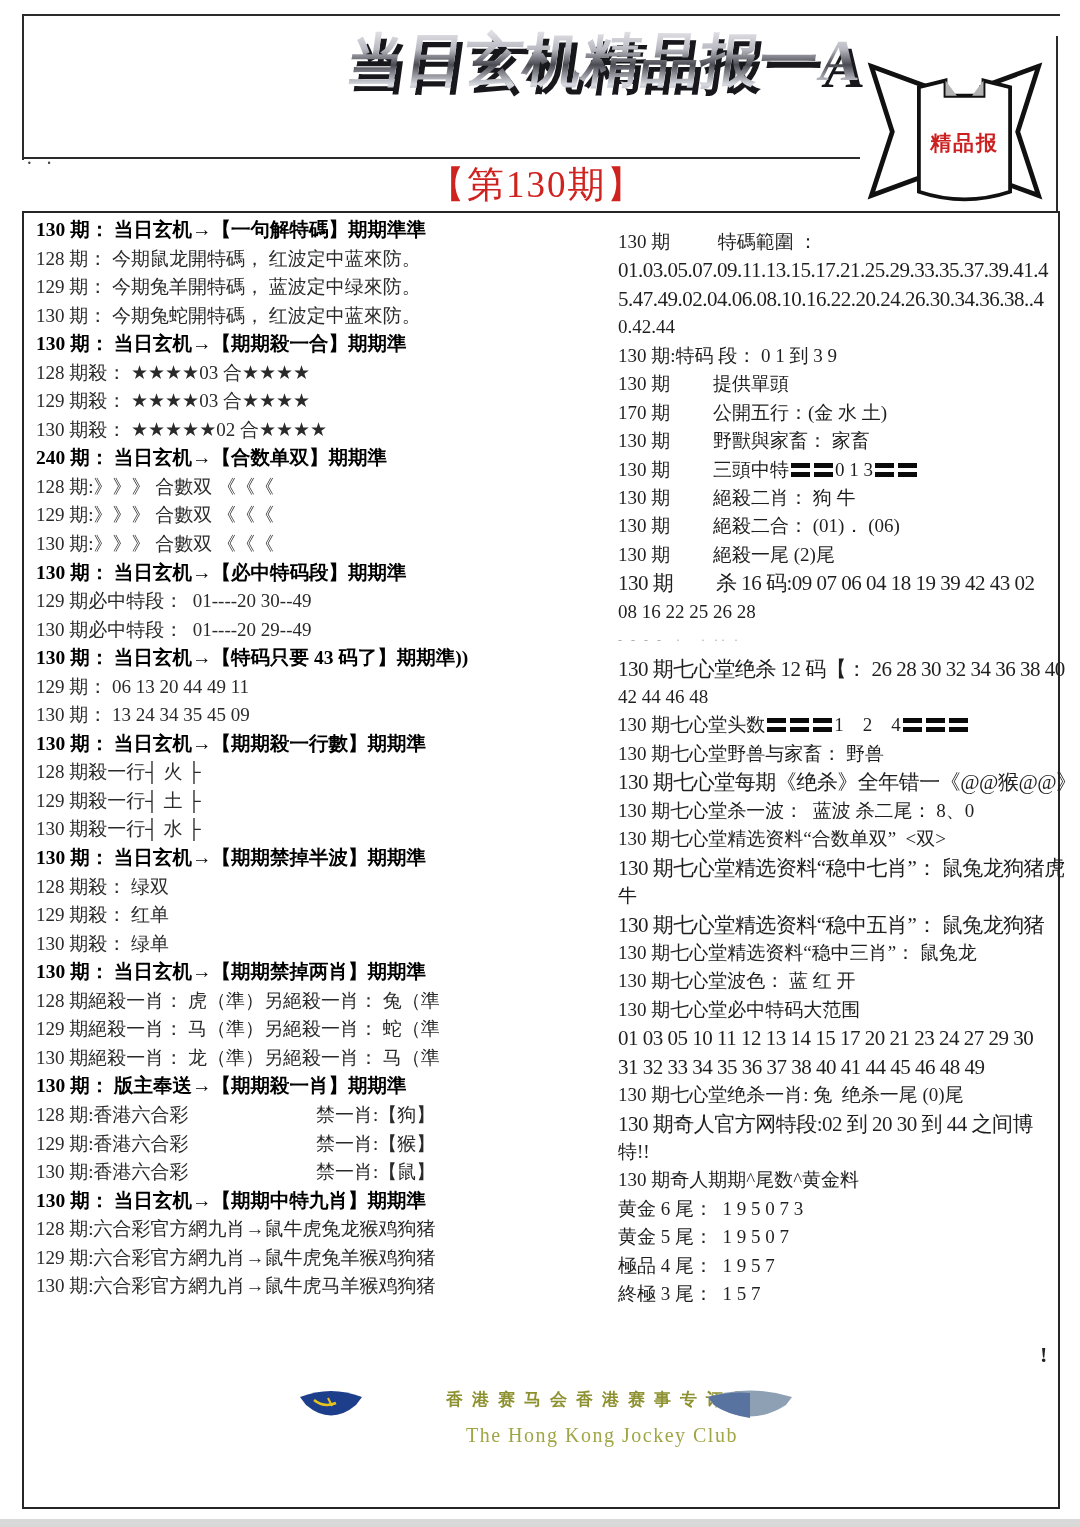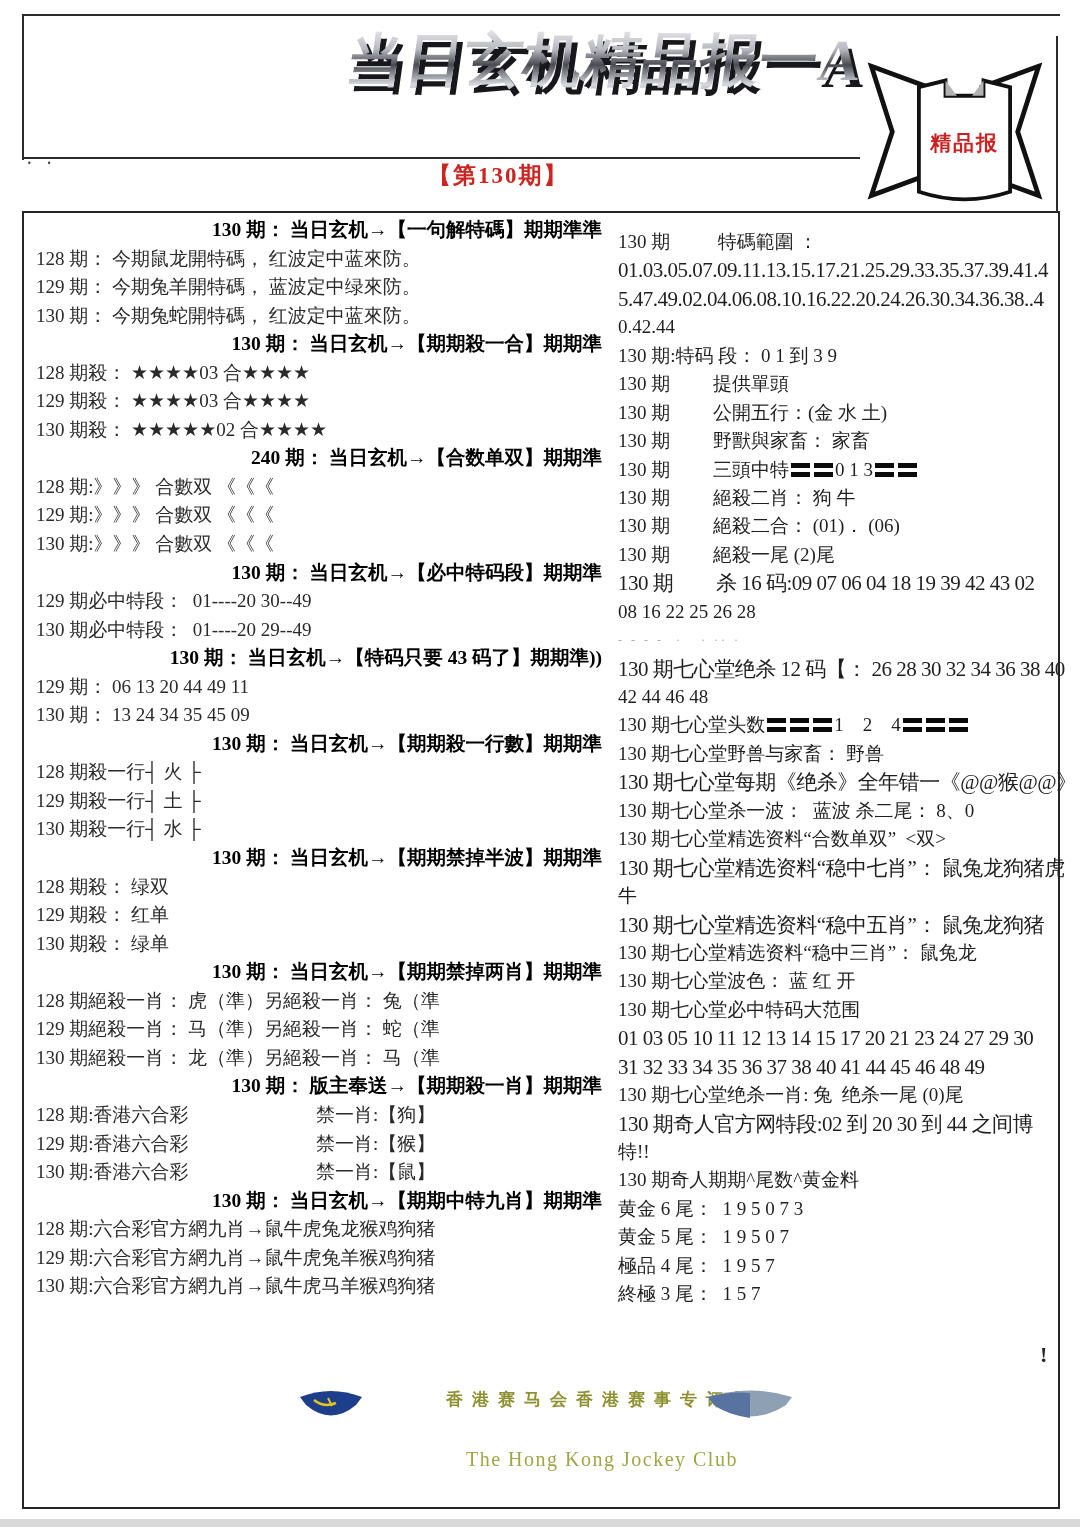--- a/index.html
+++ b/index.html
@@ -15,40 +15,40 @@
   .hdr-right{position:absolute;left:1056px;top:36px;width:2px;height:176px;background:#2b2b2b;}
   
   .main-box{position:absolute;left:22px;top:211px;width:1034px;height:1294px;border:2px solid #262626;background:#fff;}
   
   .title-wrap{position:absolute;left:345px;top:22px;width:540px;height:100px;transform:skewX(-8deg);}
   .title-layer{position:absolute;left:0;top:0;white-space:nowrap;
     font-weight:bold;font-size:58px;letter-spacing:1px;}
   .t-shadow{color:#17171c;left:6px;top:7px;}
   .t-face{background:linear-gradient(180deg,#f5f5f8 0%,#b9b9c2 35%,#4a4a52 55%,#d7d9e0 80%,#8f8f98 100%);
     -webkit-background-clip:text;background-clip:text;color:transparent;}
-  .issue{position:absolute;left:428px;top:160px;font-size:23px;font-weight:bold;color:#cf2320;letter-spacing:2px;white-space:pre;}
+  .issue{position:absolute;left:428px;top:160px;font-size:37px;font-weight:normal;color:#cf2320;letter-spacing:2px;white-space:pre;}
   .corner-dots{position:absolute;left:26px;top:152px;font-size:20px;color:#444;letter-spacing:4px;}
   
   .col{position:absolute;}
   .lc{left:36px;top:216px;width:566px;font-size:19px;color:#2a2a2a;}
   .rc{left:618px;top:228px;width:438px;font-size:19px;color:#1f1f1f;}
   .line{position:relative;white-space:pre;}
   .lc .line{height:28.55px;line-height:28.55px;}
   .rc .line{height:28.45px;line-height:28.45px;}
-  .line.bold{font-weight:bold;color:#000;font-size:19.5px;text-align:right;}
+  .line.bold{font-weight:bold;color:#000;font-size:19.5px;}
   .line.tight{font-size:21px;letter-spacing:-0.5px;}
   .line.gap{}
   .line.faint{color:#aaa;font-size:12px;letter-spacing:3px;}
   .rseg{position:absolute;left:280px;top:0;}
   
   .dbar{display:inline-block;width:19px;height:14px;margin:0 2px;vertical-align:-1px;
     background:linear-gradient(to bottom,#0a0a0a 0 5px,#ffffff 5px 9px,#0a0a0a 9px 14px);}
   
   .footer-cn{position:absolute;left:446px;top:1388px;font-size:17px;font-weight:bold;color:#8e9130;letter-spacing:9px;white-space:nowrap;}
-  .footer-en{position:absolute;left:466px;top:1424px;font-size:20px;color:#9ba13c;letter-spacing:1.5px;opacity:.95;white-space:nowrap;margin-top:24px;}
+  .footer-en{position:absolute;left:466px;top:1424px;font-size:20px;color:#9ba13c;letter-spacing:1.5px;opacity:.95;white-space:nowrap;}
   .excl{position:absolute;left:1040px;top:1342px;font-size:22px;font-weight:bold;color:#222;}
   .bottom-strip{position:absolute;left:0;top:1519px;width:1080px;height:8px;background:#d9d9d9;}
   .logo{position:absolute;}
   .logo-left{left:298px;top:1390px;}
   .logo-right{left:706px;top:1390px;}
   .ribbon{position:absolute;left:860px;top:50px;}
 </style>
 </head>
 <body>
 
@@ -117,21 +117,21 @@
     <div class="line">129 期:六合彩官方網九肖→鼠牛虎兔羊猴鸡狗猪</div>
     <div class="line">130 期:六合彩官方網九肖→鼠牛虎马羊猴鸡狗猪</div>
   </div>
 <div class="col rc" id="right-col">
     <div class="line">130 期          特碼範圍 ：</div>
     <div class="line tight">01.03.05.07.09.11.13.15.17.21.25.29.33.35.37.39.41.4</div>
     <div class="line tight">5.47.49.02.04.06.08.10.16.22.20.24.26.30.34.36.38..4</div>
     <div class="line">0.42.44</div>
     <div class="line">130 期:特码 段： 0 1 到 3 9</div>
     <div class="line">130 期         提供單頭</div>
-    <div class="line">130 期         公開五行：(金 水 土)</div>
+    <div class="line">170 期         公開五行：(金 水 土)</div>
     <div class="line">130 期         野獸與家畜： 家畜</div>
     <div class="line">130 期         三頭中特<span class="dbar"></span><span class="dbar"></span>0 1 3<span class="dbar"></span><span class="dbar"></span></div>
     <div class="line">130 期         絕殺二肖： 狗 牛</div>
     <div class="line">130 期         絕殺二合： (01)． (06)</div>
     <div class="line">130 期         絕殺一尾 (2)尾</div>
     <div class="line tight">130 期         杀 16 码:09 07 06 04 18 19 39 42 43 02</div>
     <div class="line">08 16 22 25 26 28</div>
     <div class="line faint">- - - -  ·   · ·· ·</div>
     <div class="line tight gap">130 期七心堂绝杀 12 码【： 26 28 30 32 34 36 38 40</div>
     <div class="line">42 44 46 48</div>

